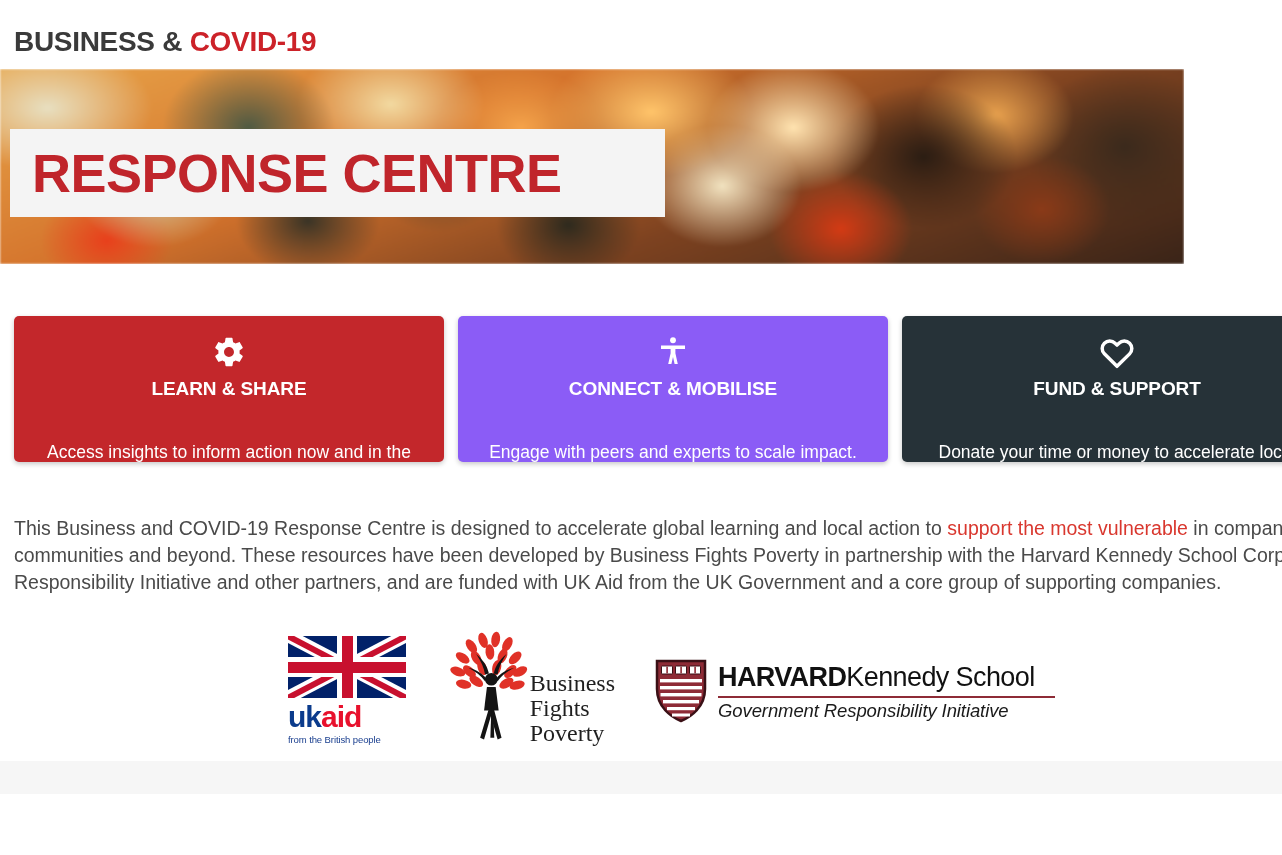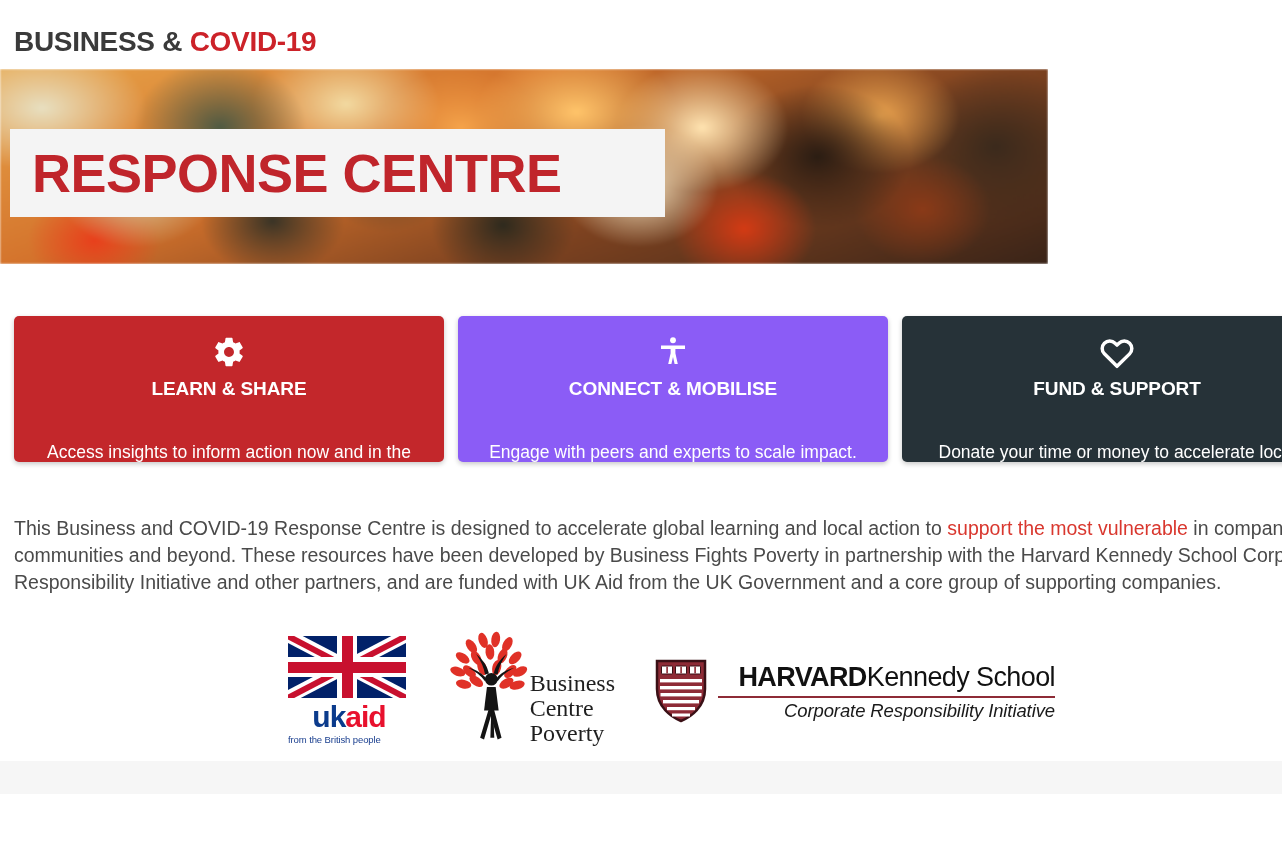--- a/index.html
+++ b/index.html
@@ -24,21 +24,21 @@
     letter-spacing: -0.3px;
     line-height: 32px;
     white-space: nowrap;
   }
   .site-title .dark { color: #3a3a3a; }
   .site-title .red  { color: #cc2229; }
 
   
   .hero {
     position: relative;
-    width: 1048px;
+    width: 1184px;
     height: 195px;
     overflow: hidden;
   }
   .hero-photo {
     position: absolute;
     inset: 0;
     background-color: #c86a20;
     background-image:
       radial-gradient(ellipse 150px 90px at 4% 20%,  #e8dfc0 0%, rgba(232,223,192,0) 70%),
       radial-gradient(ellipse 110px 80px at 13% 62%, #cfc49c 0%, rgba(207,196,156,0) 72%),
@@ -162,39 +162,39 @@
   .dg3 { width: 142px; height: 6px; background: #C8102E; top: 28px; left: -12px;
          transform: rotate(27.6deg); transform-origin: center; }
   .dg4 { width: 142px; height: 6px; background: #C8102E; top: 28px; left: -12px;
          transform: rotate(-27.6deg); transform-origin: center; }
   .crw { width: 118px; height: 20px; background: #fff; top: 21px; left: 0; }
   .crv { width: 20px; height: 62px; background: #fff; top: 0; left: 49px; }
   .crw2 { width: 118px; height: 11px; background: #C8102E; top: 25.5px; left: 0; }
   .crv2 { width: 11px; height: 62px; background: #C8102E; top: 0; left: 53.5px; }
   .ukaid-word {
     margin-top: 3px; font-size: 30px; font-weight: bold;
-    letter-spacing: -1px; line-height: 32px; text-align: center;
+    letter-spacing: -1px; line-height: 32px;
   }
   .ukaid-word .uk { color: #0b3b8c; }
   .ukaid-word .aid { color: #e8112d; }
   .ukaid-sub {
     font-size: 9.5px; color: #1a3f8f; letter-spacing: -0.1px;
     line-height: 12px; margin-top: 1px; white-space: nowrap;
   }
 
   
   .bfp { display: flex; align-items: flex-start; width: 165px; height: 120px; }
   .bfp-words {
     font-family: "Liberation Serif", serif;
     font-size: 24px; line-height: 25px; color: #1f1f1f;
     margin-top: 40px; margin-left: -4px;
   }
 
   
-  .hks { display: flex; align-items: center; gap: 11px; text-align: right; }
+  .hks { display: flex; align-items: center; gap: 11px; }
   .hks-text { padding-top: 2px; }
   .hks-name { font-size: 27px; line-height: 31px; color: #111; white-space: nowrap; }
   .hks-name .b { font-weight: bold; letter-spacing: -0.6px; }
   .hks-name .n { font-weight: normal; letter-spacing: -0.6px; }
   .hks-rule { height: 2px; background: #8e2b36; margin: 3px 0 2px 0; width: 337px; }
   .hks-sub {
     font-size: 18.5px; font-style: italic; color: #1a1a1a;
     letter-spacing: -0.1px; line-height: 22px; white-space: nowrap;
   }
 
@@ -306,21 +306,21 @@
         <path d="M38 48c-4-6-11-10-19-12 7 4 13 8 17 14z"></path>
         <path d="M47 48c4-6 11-10 19-12-7 4-13 8-17 14z"></path>
         <circle cx="42.5" cy="48" r="6.5"></circle>
         <path d="M38 56h9l3 24h-15z"></path>
         <path d="M40 78h5l8 30-4 2-7-24-7 24-4-2z"></path>
         <path d="M42.5 78 l-1 30 h4 l-1 -30z"></path>
       </g>
     </svg>
     <div class="bfp-words">
       <div>Business</div>
-      <div>Centre</div>
+      <div>Fights</div>
       <div>Poverty</div>
     </div>
   </div>
 
   <div class="hks">
     <svg width="52" height="64" viewBox="0 0 52 64">
       <path d="M2 2h48v28c0 18-14 28-24 32C16 58 2 48 2 30z" fill="#8e2b36" stroke="#3a1016" stroke-width="2.5"></path>
       <g fill="#ffffff">
         <rect x="5" y="20" width="42" height="3.4"></rect>
         <rect x="5" y="27" width="42" height="3.4"></rect>
@@ -336,19 +336,19 @@
       </g>
       <g fill="#8e2b36">
         <rect x="11.3" y="7.6" width="1.6" height="6.8"></rect>
         <rect x="25.3" y="7.6" width="1.6" height="6.8"></rect>
         <rect x="39.3" y="7.6" width="1.6" height="6.8"></rect>
       </g>
     </svg>
     <div class="hks-text">
       <div class="hks-name"><span class="b">HARVARD</span><span class="n">Kennedy School</span></div>
       <div class="hks-rule"></div>
-      <div class="hks-sub">Corporate Responsibility Initiative</div>
+      <div class="hks-sub">Government Responsibility Initiative</div>
     </div>
   </div>
 
 </div>
 
 <div class="footer-band"></div>
 
 </body></html>

